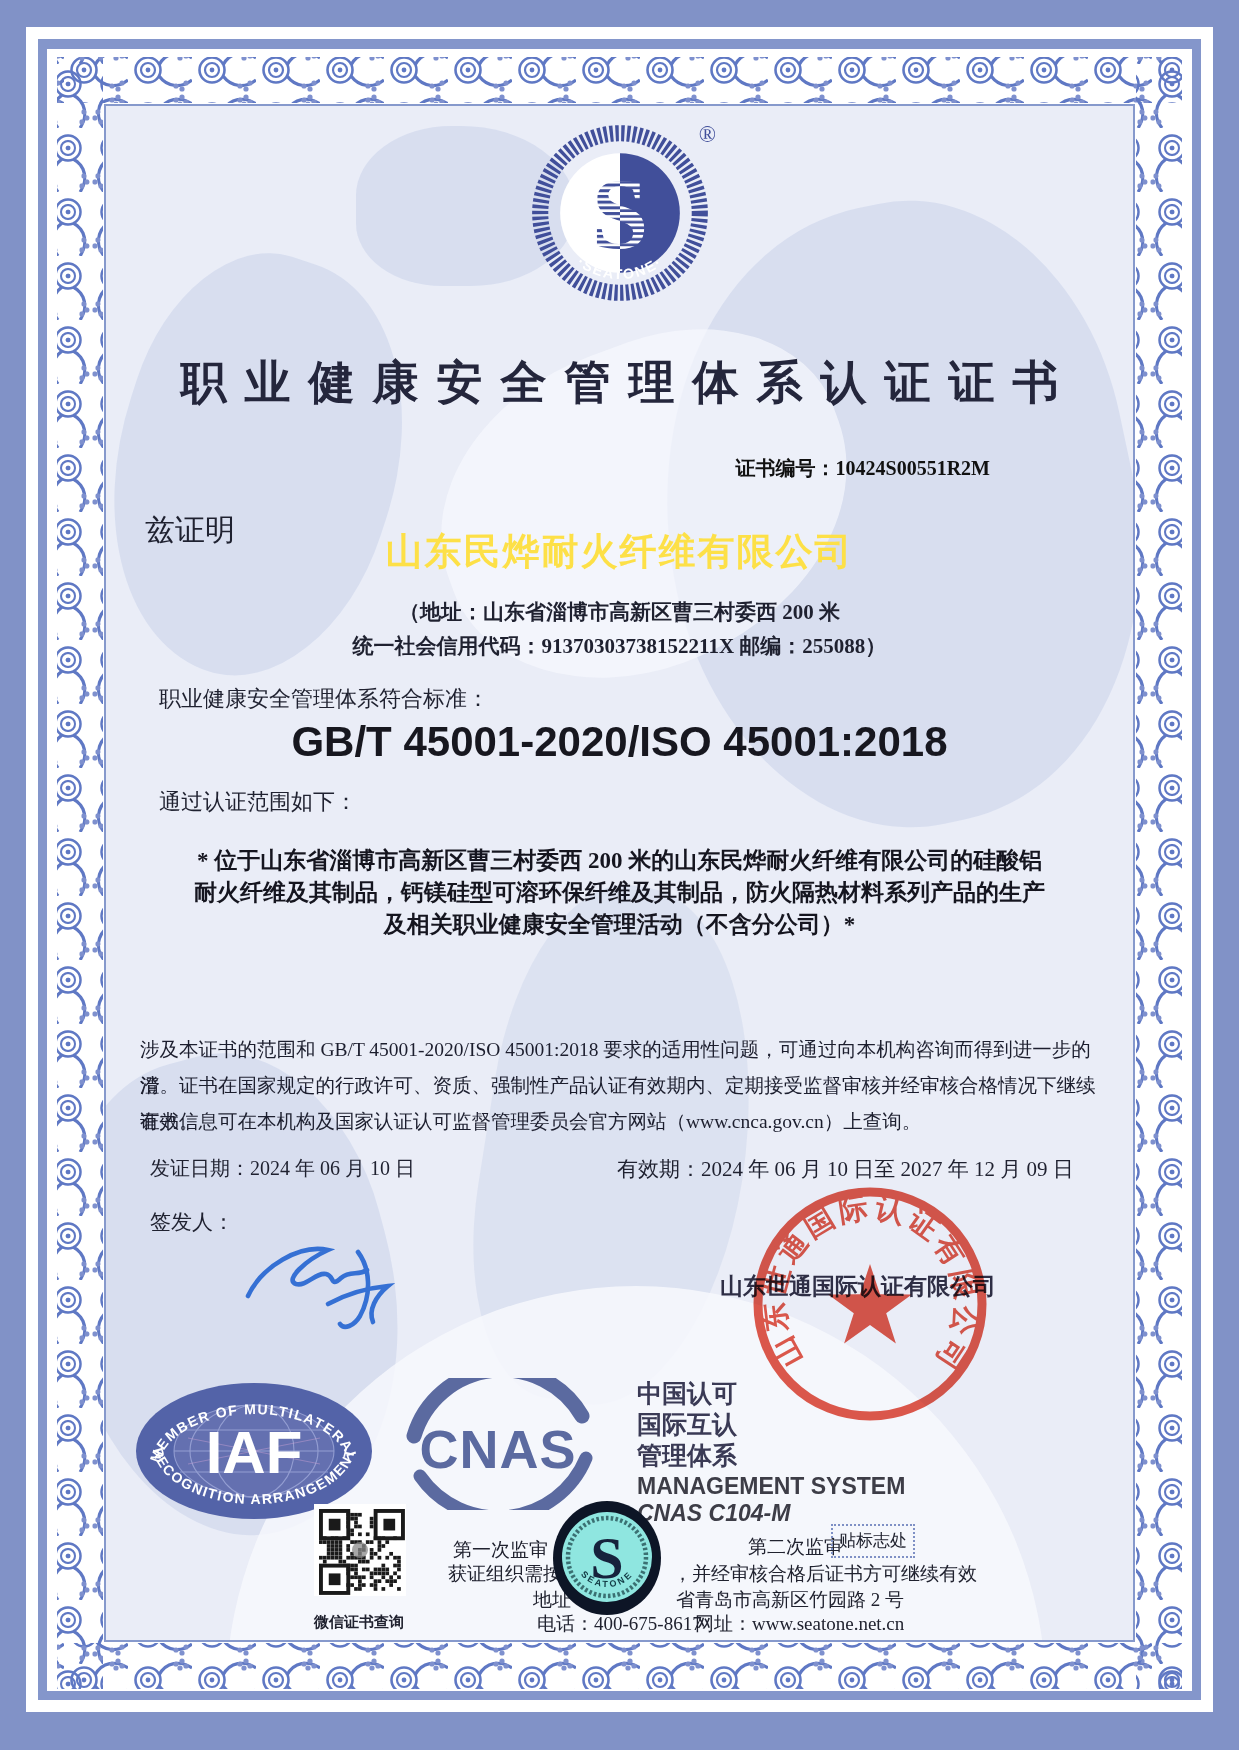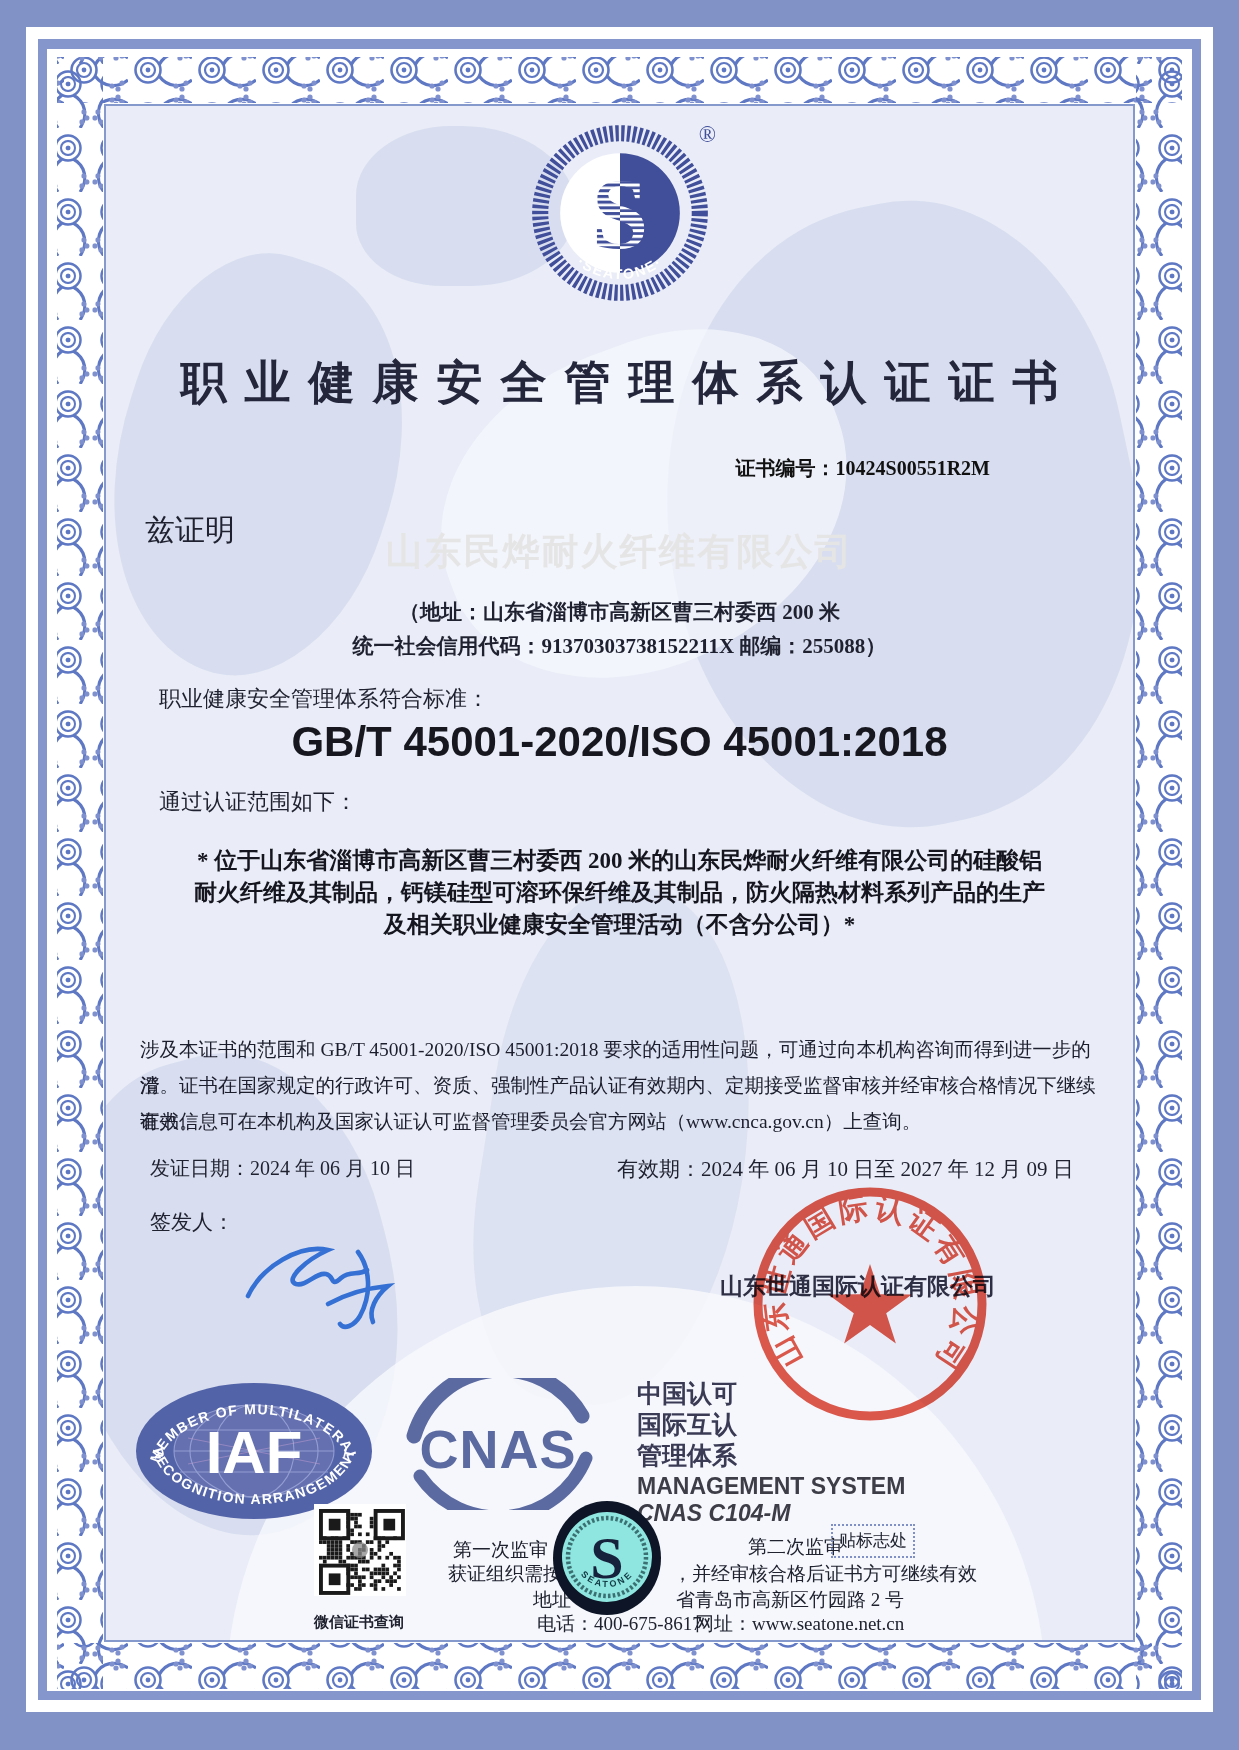--- a/index.html
+++ b/index.html
@@ -16,21 +16,21 @@
          background:#eaedf7;border:2px solid #8699cc;box-sizing:border-box;overflow:hidden;}
   
   .wm{position:absolute;background:#c8d2e9;opacity:.55;}
   .wm-w{position:absolute;background:#f7f8fd;opacity:.85;}
   
   .title{position:absolute;left:0;top:352px;width:1239px;text-align:center;
          font-size:46px;font-weight:700;letter-spacing:18px;color:#24263c;text-indent:18px;}
   .certno{position:absolute;right:249px;top:455px;font-size:20px;font-weight:700;color:#111; }
   .intro{position:absolute;left:145px;top:510px;font-size:30px;}
   .company{position:absolute;left:0;top:527px;width:1239px;text-align:center;
-           font-size:37px;font-weight:700;letter-spacing:2px;color:#e5e5e5;}
+           font-size:37px;font-weight:700;letter-spacing:2px;color:#fde047;}
   .addr1{position:absolute;left:0;top:598px;width:1239px;text-align:center;font-size:21px;font-weight:600;}
   .addr2{position:absolute;left:0;top:632px;width:1239px;text-align:center;font-size:21px;font-weight:700;}
   .lbl{position:absolute;left:124px;font-size:22px;margin-left:35px;}
   .std{position:absolute;left:0;top:718px;width:1239px;text-align:center;
        font-family:"Liberation Sans","DejaVu Sans",sans-serif;font-size:42px;font-weight:600;color:#17171f;}
   .scope{position:absolute;left:0;top:845px;width:1239px;text-align:center;
          font-size:23px;font-weight:700;line-height:32px;color:#15151f;}
   .disc{position:absolute;left:140px;width:965px;font-size:19.5px;line-height:36px;color:#1c1e2e;}
   .dleft{position:absolute;left:150px;top:1155px;font-size:20px;text-align:right;}
   .dright{position:absolute;left:617px;top:1155px;font-size:21px;}

